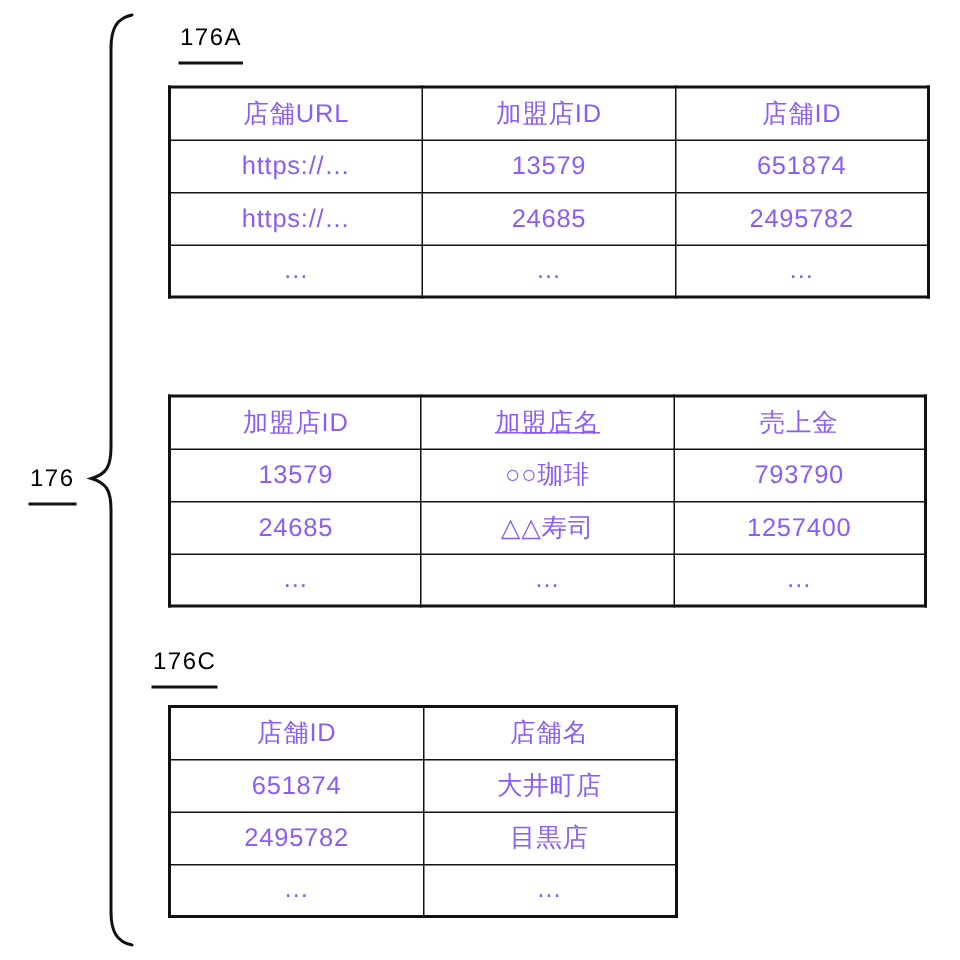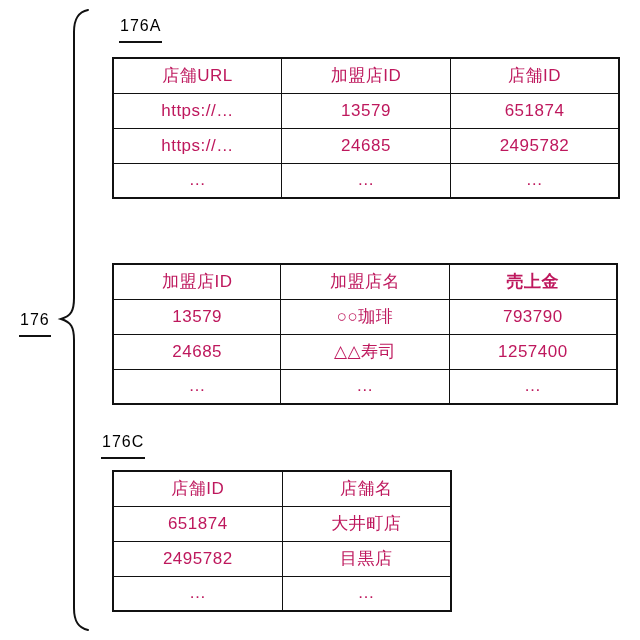--- a/index.html
+++ b/index.html
@@ -45,21 +45,21 @@
   table.data-table td {
     border: 1.5px solid #111111;
     font-weight: normal;
     font-size: 17px;
     text-align: center;
     vertical-align: middle;
     height: 35px;
     padding: 0 4px;
     white-space: nowrap;
     overflow: hidden;
-    color: #be185d;
+    color: #8b5cf6;
     letter-spacing: 0.5px;
   }
 </style>
 </head>
 <body>
 
 <div class="canvas">
 
   <svg class="brace-svg" viewBox="0 0 640 640" aria-hidden="true">
     <path d="M 88 10
@@ -102,22 +102,22 @@
         <td>…</td>
         <td>…</td>
       </tr>
     </tbody>
   </table>
 
   <table class="data-table" style="left:112px; top:263px; width:506px;">
     <thead>
       <tr>
         <th style="width:33.3%;">加盟店ID</th>
-        <th style="width:33.4%;">加盟店名</th>
-        <th style="width:33.3%;font-weight:bold;">売上金</th>
+        <th style="width:33.4%;text-decoration:underline;">加盟店名</th>
+        <th style="width:33.3%;">売上金</th>
       </tr>
     </thead>
     <tbody>
       <tr>
         <td>13579</td>
         <td>○○珈琲</td>
         <td>793790</td>
       </tr>
       <tr>
         <td>24685</td>

